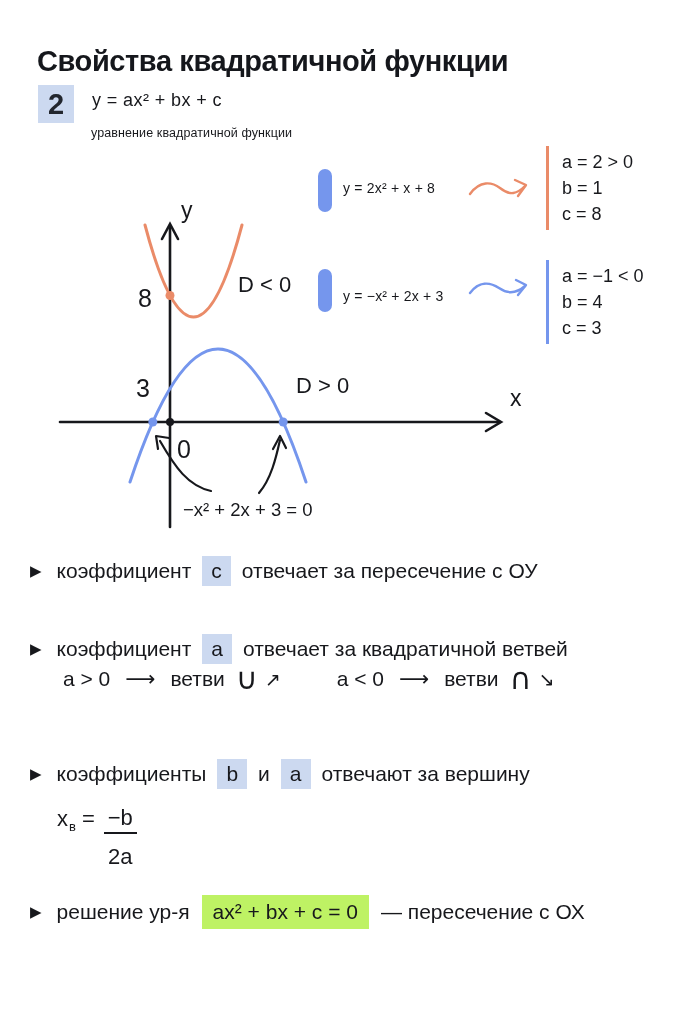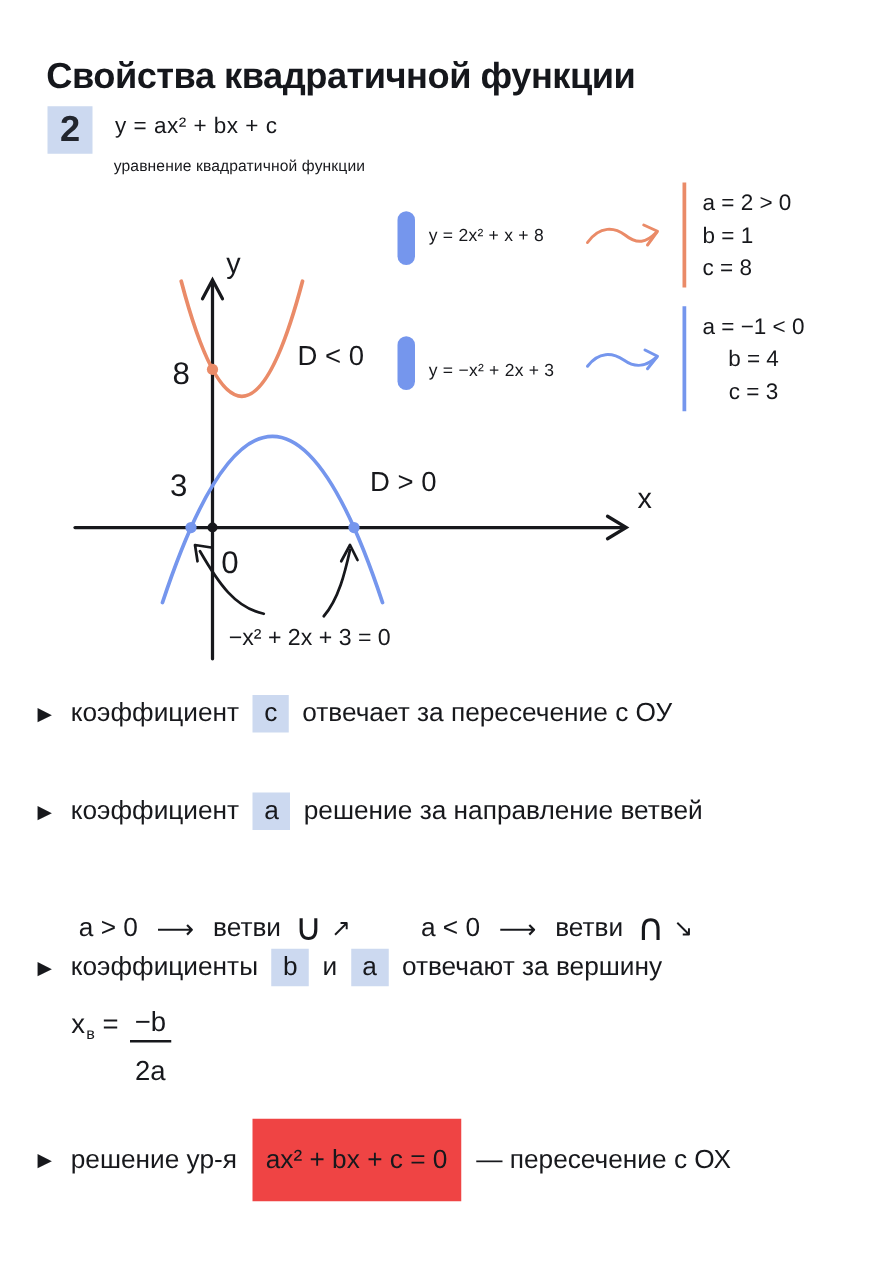--- a/index.html
+++ b/index.html
@@ -24,28 +24,28 @@
   
   .pill{width:14px;height:43px;border-radius:7px;background:#7596ed;}
   .pill1{left:318px;top:169px;} .pill2{left:318px;top:269px;}
   .ex-eq{font-size:14px;font-weight:500;left:343px;letter-spacing:0.2px;}
   .ex1{top:180px;} .ex2{top:288px;}
   .squiggle{left:467px;} .sq1{top:176px;} .sq2{top:276px;}
   .squiggle path{fill:none;stroke-width:2.4;stroke-linecap:round;stroke-linejoin:round;}
   .coef-list{left:546px;font-size:18px;font-weight:500;line-height:26px;
              padding:3px 0 3px 13px;border-left:3px solid;}
   .list1{top:146px;border-color:#ea8b68;}
-  .list2{top:245px;border-color:#7596ed;text-align:center;}
+  .list2{top:260px;border-color:#7596ed;}
   
   .note{left:30px;display:flex;align-items:center;font-size:21px;font-weight:500;white-space:nowrap;}
   .n1{top:556px;} .n2{top:634px;} .n3{top:759px;} .n4{top:895px;}
   .bullet{font-family:"DejaVu Sans",sans-serif;font-size:15px;margin-right:15px;color:#17181c;}
   .hl{background:#ccd9f0;padding:3px 9px;margin:0 11px;}
-  .hl-big{background:#ef4444;padding:21px 11px;margin:0 12px;}
-  .note-detail{left:63px;top:728px;display:flex;align-items:center;font-size:21px;font-weight:500;}
+  .hl-big{background:#bef264;padding:5px 11px;margin:0 12px;}
+  .note-detail{left:63px;top:664px;display:flex;align-items:center;font-size:21px;font-weight:500;}
   .larr{margin:0 15px;font-family:"DejaVu Sans",sans-serif;}
   .branches{margin-right:11px;}
   .set-icon{font-size:30px;font-weight:400;margin-right:7px;line-height:1;font-family:"DejaVu Sans",sans-serif;}
   .dir-icon{font-size:19px;font-family:"DejaVu Sans",sans-serif;}
   .gap{display:inline-block;width:56px;}
   .formula{left:57px;top:806px;display:flex;align-items:flex-start;font-size:22px;font-weight:500;}
   .sub{font-size:13px;vertical-align:-5px;margin-left:1px;}
   .eqsign{margin:0 9px 0 6px;}
   .frac{display:inline-flex;flex-direction:column;align-items:center;line-height:1.1;}
   .frac .num{padding:0 4px 2px;border-bottom:2.5px solid #17181c;}
@@ -120,21 +120,21 @@
     <span class="bullet">▶</span>
     <span>коэффициент</span>
     <span class="hl">c</span>
     <span>отвечает за пересечение с ОУ</span>
   </div>
 
   <div class="abs note n2">
     <span class="bullet">▶</span>
     <span>коэффициент</span>
     <span class="hl">a</span>
-    <span>решение за направление ветвей</span>
+    <span>отвечает за квадратичной ветвей</span>
   </div>
 
   <div class="abs note-detail">
     <span>a &gt; 0</span>
     <span class="larr">⟶</span>
     <span class="branches">ветви</span>
     <span class="set-icon">∪</span>
     <span class="dir-icon">↗</span>
     <span class="gap"></span>
     <span>a &lt; 0</span>

